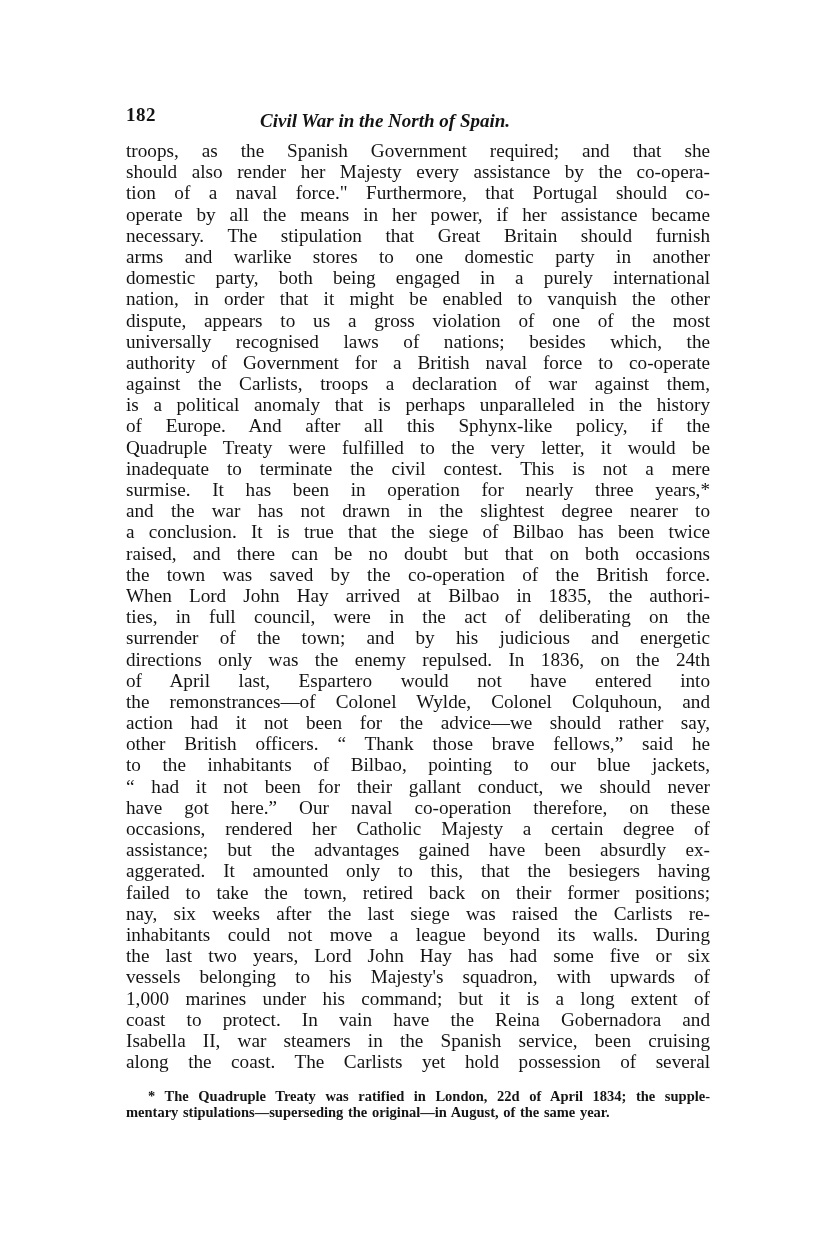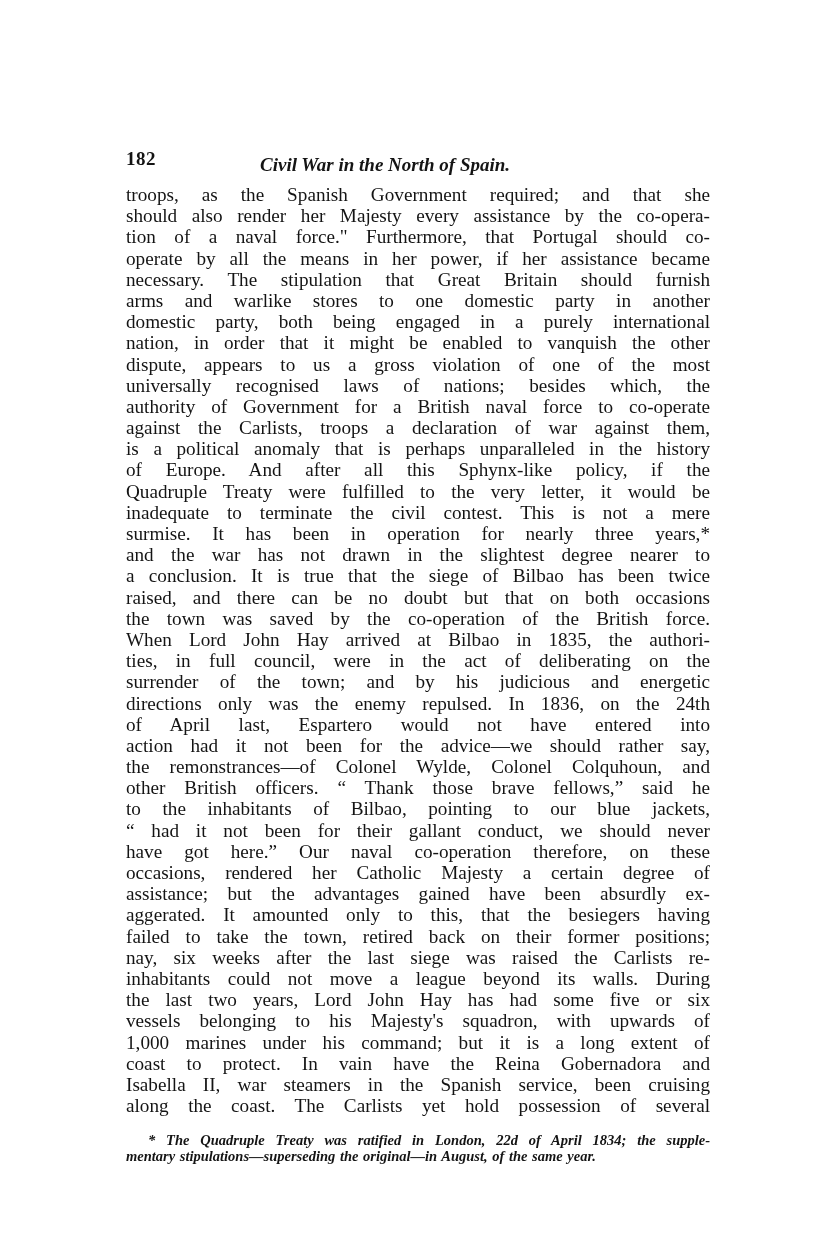--- a/index.html
+++ b/index.html
@@ -17,21 +17,20 @@
     }
     .page {
       position: absolute;
       left: 126px;
       top: 104px;
       width: 584px;
     }
     .running-head {
       position: relative;
       height: 28px;
-      margin-top: 44px;
     }
     .page-number {
       position: absolute;
       left: 0;
       top: 0;
       font-weight: bold;
       font-size: 19px;
       letter-spacing: 0.5px;
     }
     .running-title {
@@ -66,21 +65,20 @@
     .fn-line {
       display: block;
       font-size: 14.5px;
       line-height: 16px;
       height: 16px;
       white-space: nowrap;
       text-align: justify;
       text-align-last: justify;
       font-weight: bold;
       width: 562px;
-      font-style: italic;
     }
     .fn-line.second {
       margin-left: -22px;
       width: 558px;
       text-align-last: left;
       word-spacing: 1px;
     }
   </style>
 </head>
 <body>
@@ -111,22 +109,22 @@
     <span class="line">surmise.  It has been in operation for nearly three years,*</span>
     <span class="line">and the war has not drawn in the slightest degree nearer to</span>
     <span class="line">a conclusion.  It is true that the siege of Bilbao has been twice</span>
     <span class="line">raised, and there can be no doubt but that on both occasions</span>
     <span class="line">the town was saved by the co-operation of the British force.</span>
     <span class="line">When Lord John Hay arrived at Bilbao in 1835, the authori-</span>
     <span class="line">ties, in full council, were in the act of deliberating on the</span>
     <span class="line">surrender of the town; and by his judicious and energetic</span>
     <span class="line">directions only was the enemy repulsed.  In 1836, on the 24th</span>
     <span class="line">of April last, Espartero would not have entered into</span>
+    <span class="line">the remonstrances—of Colonel Wylde, Colonel Colquhoun, and</span>
     <span class="line">action had it not been for the advice—we should rather say,</span>
-    <span class="line">the remonstrances—of Colonel Wylde, Colonel Colquhoun, and</span>
     <span class="line">other British officers.  “ Thank those brave fellows,” said he</span>
     <span class="line">to the inhabitants of Bilbao, pointing to our blue jackets,</span>
     <span class="line">“ had it not been for their gallant conduct, we should never</span>
     <span class="line">have got here.”  Our naval co-operation therefore, on these</span>
     <span class="line">occasions, rendered her Catholic Majesty a certain degree of</span>
     <span class="line">assistance; but the advantages gained have been absurdly ex-</span>
     <span class="line">aggerated.  It amounted only to this, that the besiegers having</span>
     <span class="line">failed to take the town, retired back on their former positions;</span>
     <span class="line">nay, six weeks after the last siege was raised the Carlists re-</span>
     <span class="line">inhabitants could not move a league beyond its walls.  During</span>

